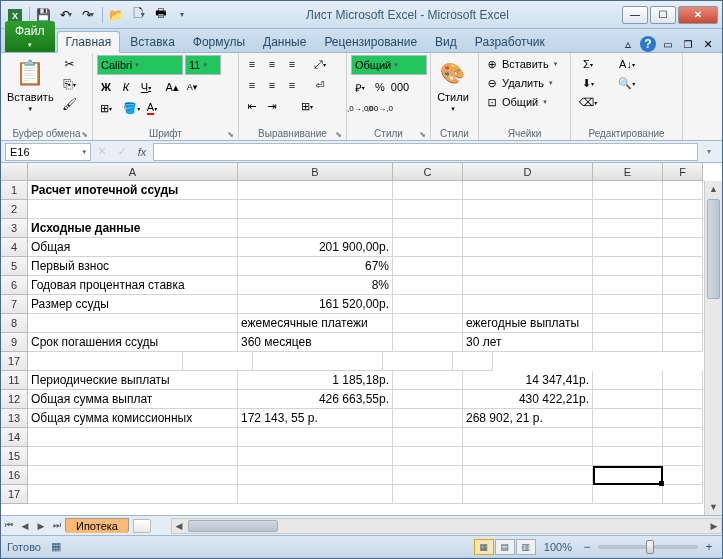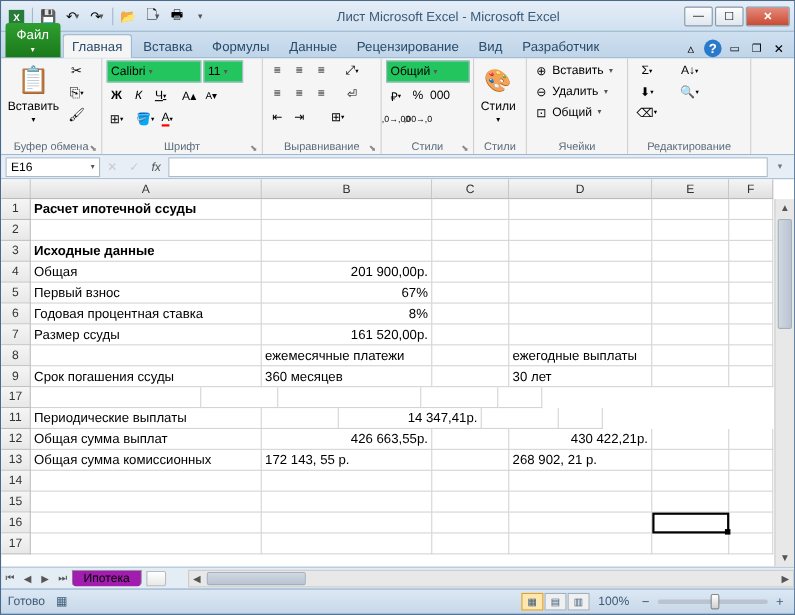--- a/index.html
+++ b/index.html
@@ -69,21 +69,21 @@
 .selcell .handle { position: absolute; right: -3px; bottom: -3px; width: 5px; height: 5px; background: #000; }
 .vscroll { position: absolute; right: 0; top: 18px; bottom: 0; width: 18px; background: #e8e8e8; border-left: 1px solid #ccc; }
 .vscroll .thumb { position: absolute; left: 2px; right: 2px; top: 18px; height: 100px; background: linear-gradient(90deg,#d0d8e0,#bac4d0); border: 1px solid #9fb0c0; border-radius: 2px; }
 .vscroll .arr { height: 16px; display: flex; align-items: center; justify-content: center; font-size: 9px; color: #555; cursor: pointer; }
 .vscroll .arr.up { position: absolute; top: 0; left: 0; right: 0; }
 .vscroll .arr.dn { position: absolute; bottom: 0; left: 0; right: 0; }
 
 
 .sheettabs { height: 20px; background: #e4ecf4; border-top: 1px solid #9fb8d0; display: flex; align-items: center; }
 .navbtn { width: 16px; height: 16px; display: flex; align-items: center; justify-content: center; font-size: 9px; color: #555; cursor: pointer; }
-.sheettab { background: #a21caf; border: 1px solid #999; border-bottom: none; padding: 1px 10px; font-size: 11px; border-radius: 0 0 4px 4px; cursor: pointer; margin-top: -1px; }
+.sheettab { background: #fdba74; border: 1px solid #999; border-bottom: none; padding: 1px 10px; font-size: 11px; border-radius: 0 0 4px 4px; cursor: pointer; margin-top: -1px; }
 .newsheet { width: 18px; height: 14px; background: linear-gradient(#fff,#e8e8e8); border: 1px solid #bbb; margin-left: 4px; cursor: pointer; border-radius: 0 2px 2px 0; }
 .hscrollwrap { flex: 1; display: flex; align-items: center; margin-left: 20px; }
 .hscroll { flex: 1; height: 16px; background: #e8e8e8; border: 1px solid #ccc; position: relative; }
 .hscroll .arr { width: 14px; height: 14px; position: absolute; top: 0; display: flex; align-items: center; justify-content: center; font-size: 9px; color: #555; cursor: pointer; }
 .hscroll .arr.l { left: 0; }
 .hscroll .arr.r { right: 0; }
 .hscroll .thumb { position: absolute; top: 1px; bottom: 1px; left: 16px; width: 90px; background: linear-gradient(#d0d8e0,#bac4d0); border: 1px solid #9fb0c0; border-radius: 2px; }
 
 
 .statusbar { height: 22px; background: linear-gradient(#dce8f4,#c8d8e8); border-top: 1px solid #9fb8d0; display: flex; align-items: center; padding: 0 6px; font-size: 11px; color: #3b5a78; }
@@ -415,20 +415,21 @@
       </div>
     <div class="cellrow">
         <div class="cell cB"></div>
         <div class="cell cC"></div>
         <div class="cell cD"></div>
         <div class="cell cE"></div>
         <div class="cell cF"></div>
       </div>
     <div class="cellrow">
         <div class="cell cA">Периодические выплаты</div>
+        <div class="cell cB right">1 185,18р.</div>
         <div class="cell cC"></div>
         <div class="cell cD right">14 347,41р.</div>
         <div class="cell cE"></div>
         <div class="cell cF"></div>
       </div>
     <div class="cellrow">
         <div class="cell cA">Общая сумма выплат</div>
         <div class="cell cB right">426 663,55р.</div>
         <div class="cell cC"></div>
         <div class="cell cD right">430 422,21р.</div>

